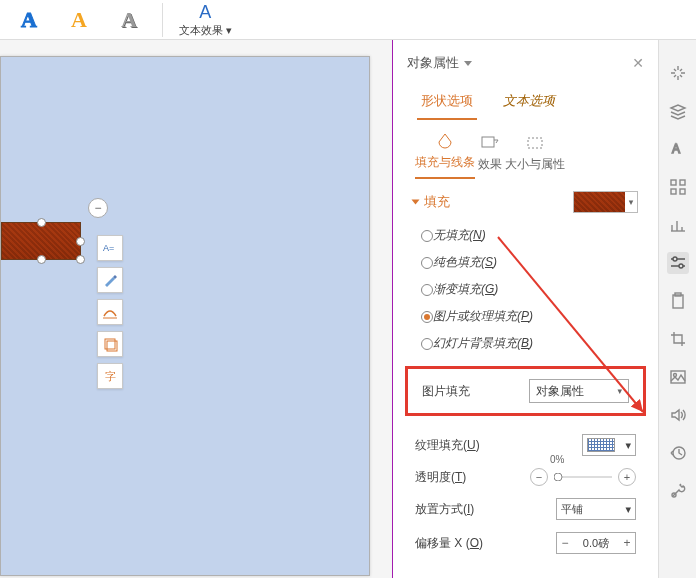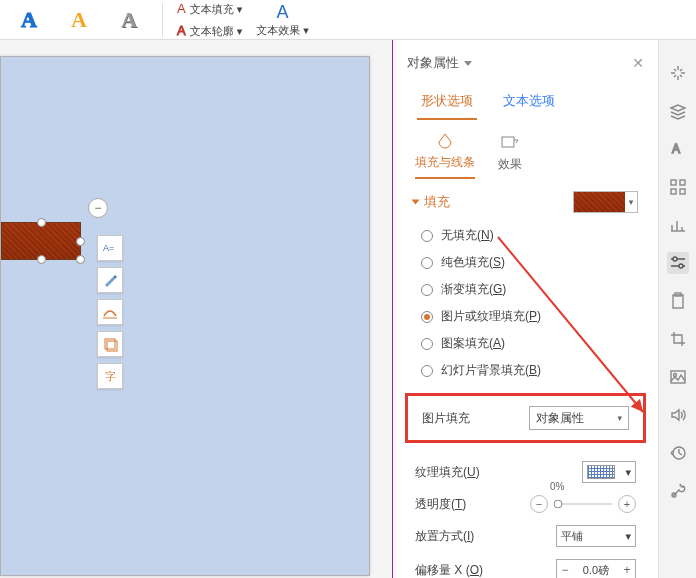--- a/index.html
+++ b/index.html
@@ -33,35 +33,35 @@
 .float-btn svg { width: 16px; height: 16px; }
 
 .side-panel { width: 266px; background: #fff; border-left: 1px solid #a21caf; display: flex; flex-direction: column; padding-top: 8px; position: relative; }
 .panel-header { display: flex; align-items: center; padding: 6px 14px 10px; font-size: 13px; color: #555; }
 .tri { display: inline-block; width: 0; height: 0; border-left: 4px solid transparent; border-right: 4px solid transparent; border-top: 5px solid #888; margin-left: 5px; }
 .close-x { margin-left: auto; color: #999; font-size: 14px; cursor: pointer; }
 
 .tab-row1 { display: flex; gap: 22px; padding: 4px 24px 0; font-size: 13px; }
 .tab-row1 span { padding: 6px 4px 8px; cursor: pointer; }
 .tab-active1 { color: #d97730; border-bottom: 2px solid #d97730; }
-.tab-other { color: #3b82f6; }
-
-.tab-row2 { display: flex; gap: 23px; padding: 12px 22px 0; font-size: 12px; align-items: flex-end; }
+.tab-other { color: #a16207; font-style: italic; }
+
+.tab-row2 { display: flex; gap: 3px; padding: 12px 22px 0; font-size: 12px; align-items: flex-end; }
 .tab2-item { display: flex; flex-direction: column; align-items: center; gap: 4px; cursor: pointer; padding-bottom: 6px; color: #666; }
 .tab2-item.active { color: #d97730; border-bottom: 2px solid #d97730; }
 .tab2-item svg { width: 22px; height: 18px; }
 
 .section-head { display: flex; align-items: center; justify-content: space-between; padding: 12px 20px 14px; font-size: 13px; color: #d97730; }
 .section-head .tri2 { display: inline-block; width: 0; height: 0; border-top: 4px solid transparent; border-bottom: 4px solid transparent; border-left: 5px solid #d97730; margin-right: 6px; transform: rotate(90deg); }
 .swatch-btn { width: 65px; height: 22px; border: 1px solid #bbb; display: flex; align-items: center; }
 .swatch-btn .sw { flex: 1; height: 100%; background: repeating-linear-gradient(45deg,#8a4e29 0 2px,#a05d33 2px 4px),linear-gradient(#8a4e29,#7a441f); background-blend-mode: overlay; }
 .swatch-btn .dd { width: 12px; text-align: center; font-size: 9px; color: #666; }
 
 .radio-list { padding: 0 28px; display: flex; flex-direction: column; gap: 10px; font-size: 12px; color: #444; }
-.radio-item { display: flex; align-items: center; gap: 8px; cursor: pointer; }
+.radio-item { display: flex; align-items: center; cursor: pointer; font-style: italic; }
 .radio-o { width: 12px; height: 12px; border: 1px solid #888; border-radius: 50%; display: inline-flex; align-items: center; justify-content: center; }
 .radio-o.checked::after { content: ""; width: 6px; height: 6px; background: #d97730; border-radius: 50%; }
 .key { text-decoration: underline; }
 
 .highlight-box { margin: 14px 12px 12px; border: 3px solid #e23a2e; padding: 10px 14px; display: flex; align-items: center; justify-content: space-between; font-size: 12px; color: #444; position: relative; }
 .select-btn { width: 100px; height: 24px; border: 1px solid #aaa; background: #fff; display: flex; align-items: center; padding: 0 6px; font-size: 12px; color: #444; cursor: pointer; }
 .select-btn .dd2 { margin-left: auto; font-size: 9px; color: #666; }
 
 .arrow-line { position: absolute; pointer-events: none; }
 
@@ -82,28 +82,20 @@
 .rail-btn svg { width: 18px; height: 18px; stroke: currentColor; fill: none; stroke-width: 1.4; }
 </style>
 </head>
 <body>
 
 <div class="top-ribbon">
   <div class="wordart-thumb wa1">A</div>
   <div class="wordart-thumb wa2">A</div>
   <div class="wordart-thumb wa3">A</div>
   <div class="ribbon-div"></div>
-  <div style="display:flex;flex-direction:column;gap:2px;">
-    <div class="ribbon-btn">
-        <span><span class="mini-a">A</span><span>文本填充</span> ▾</span>
-      </div>
-    <div class="ribbon-btn">
-        <span><span class="mini-a" style="color:transparent;-webkit-text-stroke:1px #c0392b;">A</span><span>文本轮廓</span> ▾</span>
-      </div>
-  </div>
   <div class="ribbon-big">
     <span class="big-a">A</span>
     <span><span>文本效果</span> ▾</span>
   </div>
 </div>
 
 <div class="main-area">
 
   <div class="canvas-col">
     <div class="slide-bg">
@@ -166,20 +158,26 @@
           </svg>
         <span>填充与线条</span>
       </div>
       <div class="tab2-item">
         <svg viewBox="0 0 22 18">
             <rect x="3" y="3" width="12" height="10" stroke="#888" fill="none"></rect>
             <path d="M15 6 l4 0 l-2 3" stroke="#888" fill="none"></path>
           </svg>
         <span>效果</span>
       </div>
+      <div class="tab2-item">
+        <svg viewBox="0 0 22 18">
+            <rect x="4" y="4" width="14" height="10" stroke="#888" fill="none" stroke-dasharray="2 2"></rect>
+          </svg>
+        <span>大小与属性</span>
+      </div>
     </div>
 
     <div class="section-head">
       <span><span class="tri2"></span><span>填充</span></span>
       <div class="swatch-btn">
           <div class="sw"></div>
           <div class="dd">▾</div>
         </div>
     </div>
 
@@ -192,24 +190,20 @@
           <span class="radio-o"></span>
           <span><span>纯色填充</span>(<span class="key">S</span>)</span>
         </label>
       <label class="radio-item">
           <span class="radio-o"></span>
           <span><span>渐变填充</span>(<span class="key">G</span>)</span>
         </label>
       <label class="radio-item">
           <span class="radio-o checked"></span>
           <span><span>图片或纹理填充</span>(<span class="key">P</span>)</span>
-        </label>
-      <label class="radio-item">
-          <span class="radio-o"></span>
-          <span><span>图案填充</span>(<span class="key">A</span>)</span>
         </label>
       <label class="radio-item">
           <span class="radio-o"></span>
           <span><span>幻灯片背景填充</span>(<span class="key">B</span>)</span>
         </label>
     </div>
 
     <div class="highlight-box">
       <span>图片填充</span>
       <div class="select-btn">

